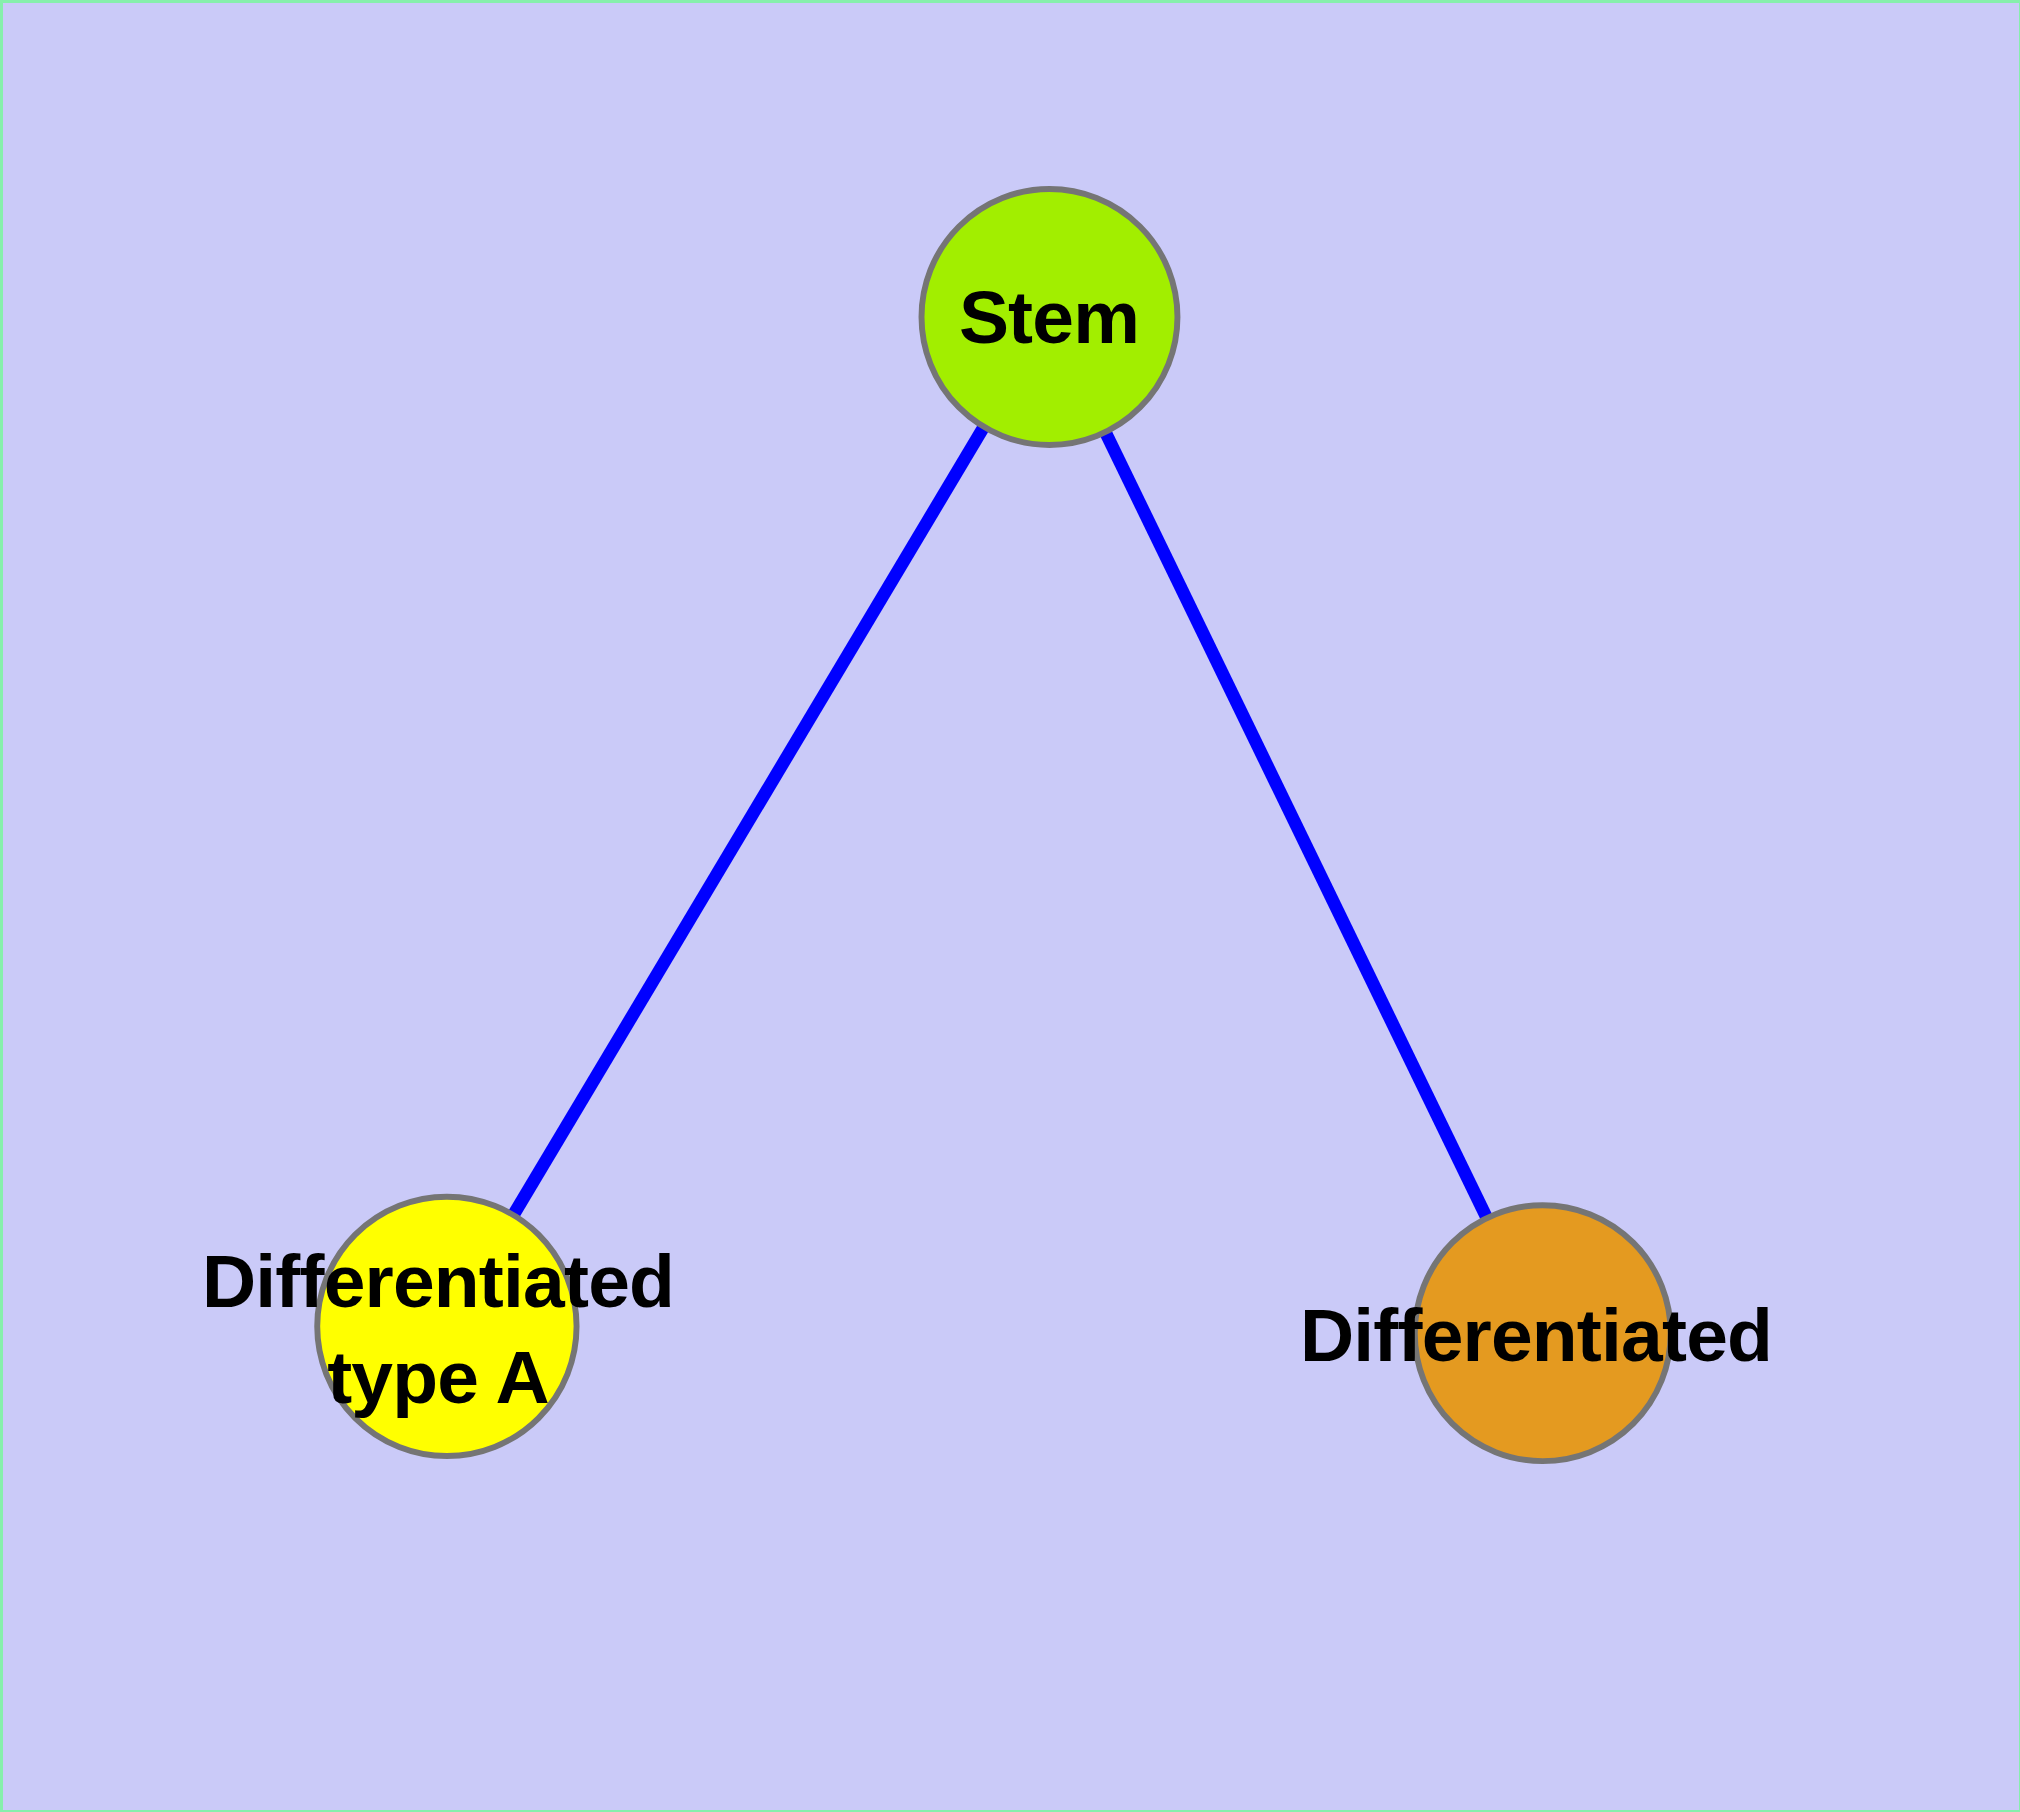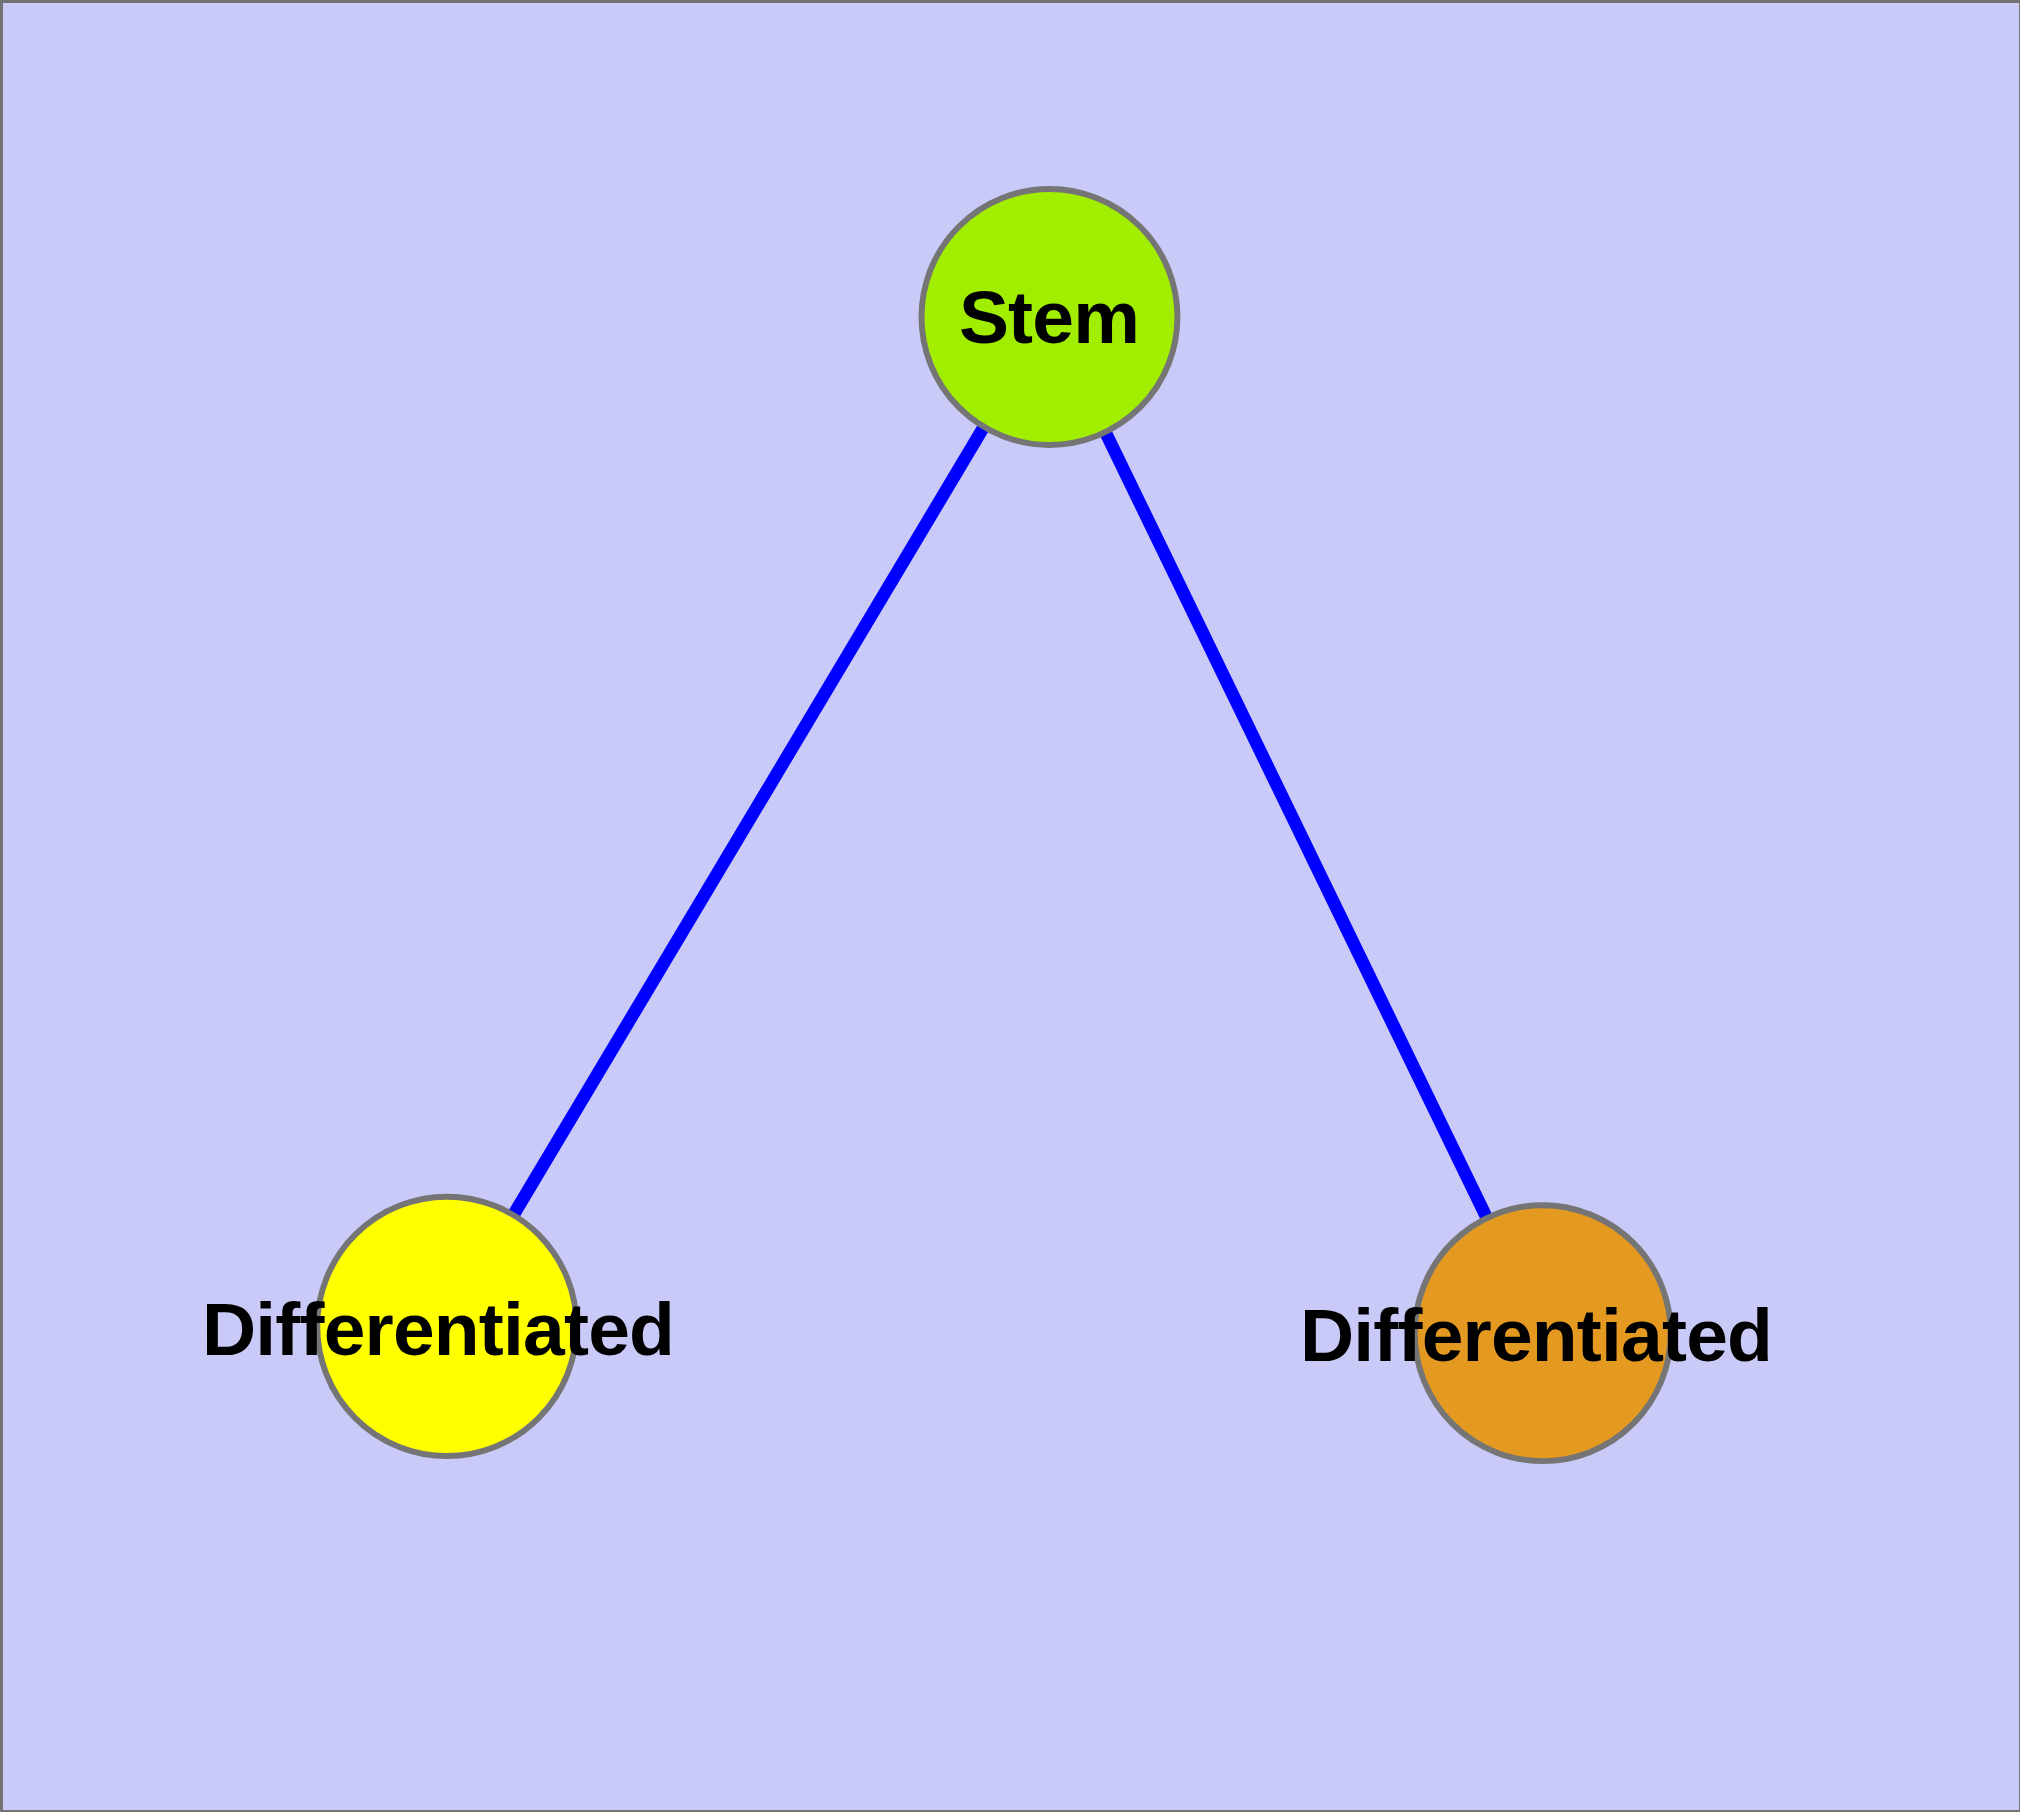--- a/index.html
+++ b/index.html
@@ -5,21 +5,21 @@
   html, body {
     margin: 0;
     padding: 0;
     background: #ffffff;
     font-family: "Liberation Sans", sans-serif;
   }
   .canvas {
     position: relative;
     width: 2021px;
     height: 1812px;
-    background: #737373; 
+    background: #86efac; 
     overflow: hidden;
   }
   .plot-bg {
     position: absolute;
     left: 2.5px;
     top: 2.5px;
     right: 2.5px;
     bottom: 2.5px;
     background: #CACAF8;
   }
@@ -66,19 +66,20 @@
     <circle cx="527" cy="1565" r="153" class="node-circle" fill="#FFFF00"></circle>
     <circle cx="1820" cy="1573" r="151" class="node-circle" fill="#E49A20"></circle>
   </svg>
 
   <div class="node-label" style="left:1049px; top:317px;">
     <div>Stem</div>
   </div>
 
   <div class="node-label" style="left:438px; top:1329px;">
     <div>Differentiated</div>
+    <div>type A</div>
   </div>
 
   <div class="node-label" style="left:1536px; top:1335px;">
     <div>Differentiated</div>
   </div>
 </div>
 
 
 </body></html>

